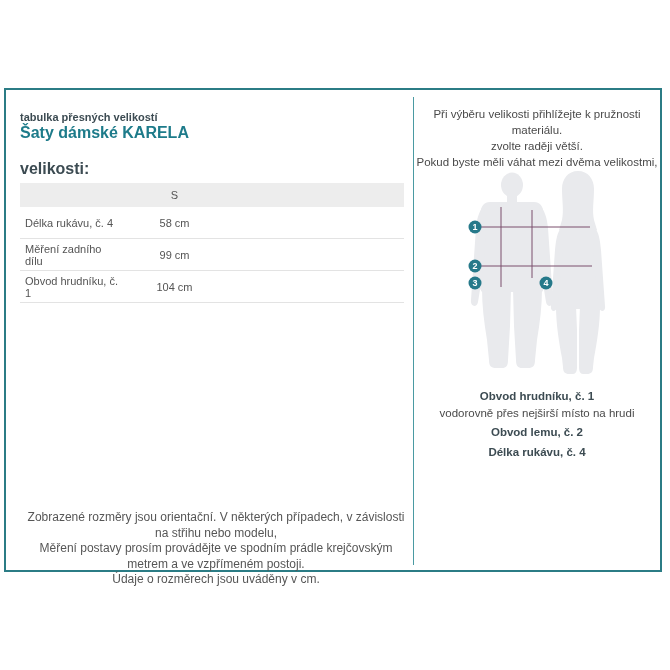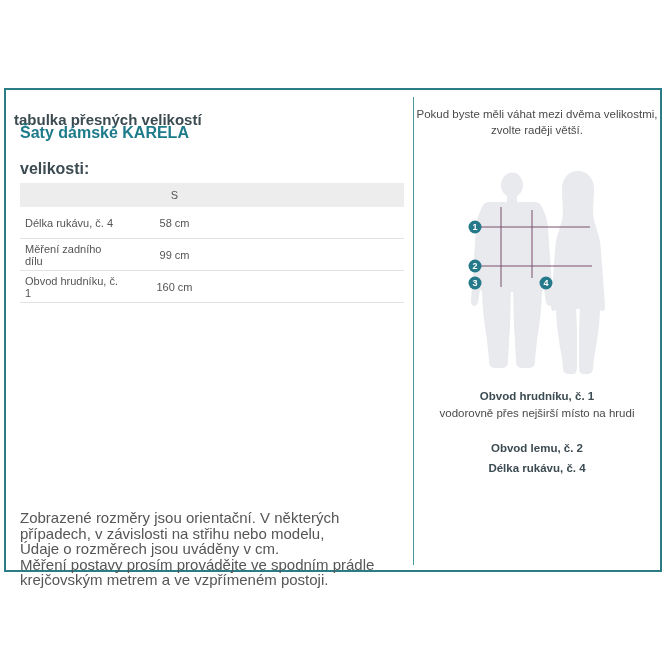--- a/index.html
+++ b/index.html
@@ -1,37 +1,37 @@
 <!DOCTYPE html>
 <html><head>
 <meta charset="utf-8">
 <style>
   html,body{margin:0;padding:0;background:#ffffff;}
   body{width:670px;height:670px;position:relative;font-family:"Liberation Sans","DejaVu Sans",sans-serif;
        -webkit-font-smoothing:antialiased;color:#545454;}
   .page-box{position:absolute;left:4px;top:88px;width:658px;height:484px;
             border:2px solid #2b7c85;box-sizing:border-box;background:#ffffff;}
   .abs{position:absolute;}
-  .eyebrow{left:8px;top:21px;font-size:15px;font-weight:bold;color:#3c4b52;}
+  .eyebrow{left:14px;top:21px;font-size:11px;font-weight:bold;color:#3c4b52;}
   .title{left:14px;top:34px;font-size:16px;font-weight:bold;color:#1d7b8a;text-align:right;}
   .sizes-label{left:14px;top:70px;font-size:16px;font-weight:bold;color:#3c4b52;}
   .size-table{left:14px;top:93px;width:384px;border-collapse:collapse;font-size:11px;color:#545454;}
   .size-table th{background:#ededed;font-weight:normal;height:22px;color:#555;}
   .size-table td{height:29px;border-bottom:1px solid #e3e3e3;}
   .size-table .c-label{width:95px;text-align:left;padding-left:5px;}
   .size-table .c-val{width:105px;text-align:center;}
   .size-table .c-rest{width:auto;}
-  .footnote{left:14px;top:420px;width:392px;font-size:15px;line-height:15.5px;color:#565656;}
+  .footnote{left:14px;top:420px;width:392px;font-size:12px;line-height:15.5px;color:#565656;text-align:center;}
   .divider{left:407px;top:7px;width:1px;height:468px;background:#4a9aa2;}
   .advice{left:408px;top:16px;width:246px;text-align:center;font-size:11.5px;line-height:16px;color:#4a4a4a;}
   .diagram{left:409px;top:70px;}
   .legend{left:408px;top:300px;width:246px;text-align:center;color:#3c4b52;}
   .legend .lg-b{font-size:11.5px;font-weight:bold;line-height:13px;}
   .legend .lg-r{font-size:11.5px;font-weight:normal;color:#4a4a4a;line-height:13px;}
-  .m1{margin-bottom:4px;} .m2{margin-bottom:22px;} .m3{margin-bottom:7px;}
+  .m1{margin-bottom:4px;} .m2{margin-bottom:6px;} .m3{margin-bottom:7px;}
   .sil{fill:#e9eaed;}
   .mline{stroke:#7b4e6d;stroke-width:1;fill:none;}
   .badge{fill:#26798a;}
   .badge-num{fill:#ffffff;font-size:9px;font-weight:bold;text-anchor:middle;
              font-family:"Liberation Sans","DejaVu Sans",sans-serif;}
 </style>
 </head>
 <body>
 
 <div class="page-box">
@@ -54,37 +54,38 @@
         <td class="c-val">58 cm</td>
         <td class="c-rest"></td>
       </tr>
       <tr>
         <td class="c-label">Měření zadního dílu</td>
         <td class="c-val">99 cm</td>
         <td class="c-rest"></td>
       </tr>
       <tr>
         <td class="c-label">Obvod hrudníku, č. 1</td>
-        <td class="c-val">160 cm</td>
+        <td class="c-val">104 cm</td>
         <td class="c-rest"></td>
       </tr>
     </tbody>
   </table>
 
   <div class="abs footnote">
     <div>Zobrazené rozměry jsou orientační. V některých případech, v závislosti na střihu nebo modelu,</div>
+    <div>Měření postavy prosím provádějte ve spodním prádle krejčovským metrem a ve vzpřímeném postoji.</div>
     <div>Údaje o rozměrech jsou uváděny v cm.</div>
-    <div>Měření postavy prosím provádějte ve spodním prádle krejčovským metrem a ve vzpřímeném postoji.</div>
   </div>
 
   <div class="abs divider"></div>
 
   <div class="abs advice">
+    <div>Při výběru velikosti přihlížejte k pružnosti materiálu.</div>
+    <div>zvolte raději větší.</div>
     <div>Pokud byste měli váhat mezi dvěma velikostmi,</div>
-    <div>zvolte raději větší.</div>
   </div>
 
   <svg class="abs diagram" width="245" height="230" viewBox="0 0 245 230" xmlns="http://www.w3.org/2000/svg">
 
     <g>
       <ellipse class="sil" cx="97" cy="25" rx="11" ry="12.5"></ellipse>
       <rect class="sil" x="92" y="33" width="10" height="10"></rect>
       <path class="sil" d="M75,42 L119,42 C125,42 128,46 129,54 L131,108 C132,120 130,128 127,132 L67,132 C64,128 62,120 63,108 L65,54 C66,46 69,42 75,42 Z"></path>
       <path class="sil" d="M67,128 C67,146 69,162 72,180 L74,200 C74,206 76,208 81,208 L87,208 C91,208 93,206 93,200 L95,166 L96,128 Z"></path>
       <path class="sil" d="M127,128 C127,146 125,162 122,180 L120,200 C120,206 118,208 113,208 L107,208 C103,208 101,206 101,200 L99,166 L98,128 Z"></path>

